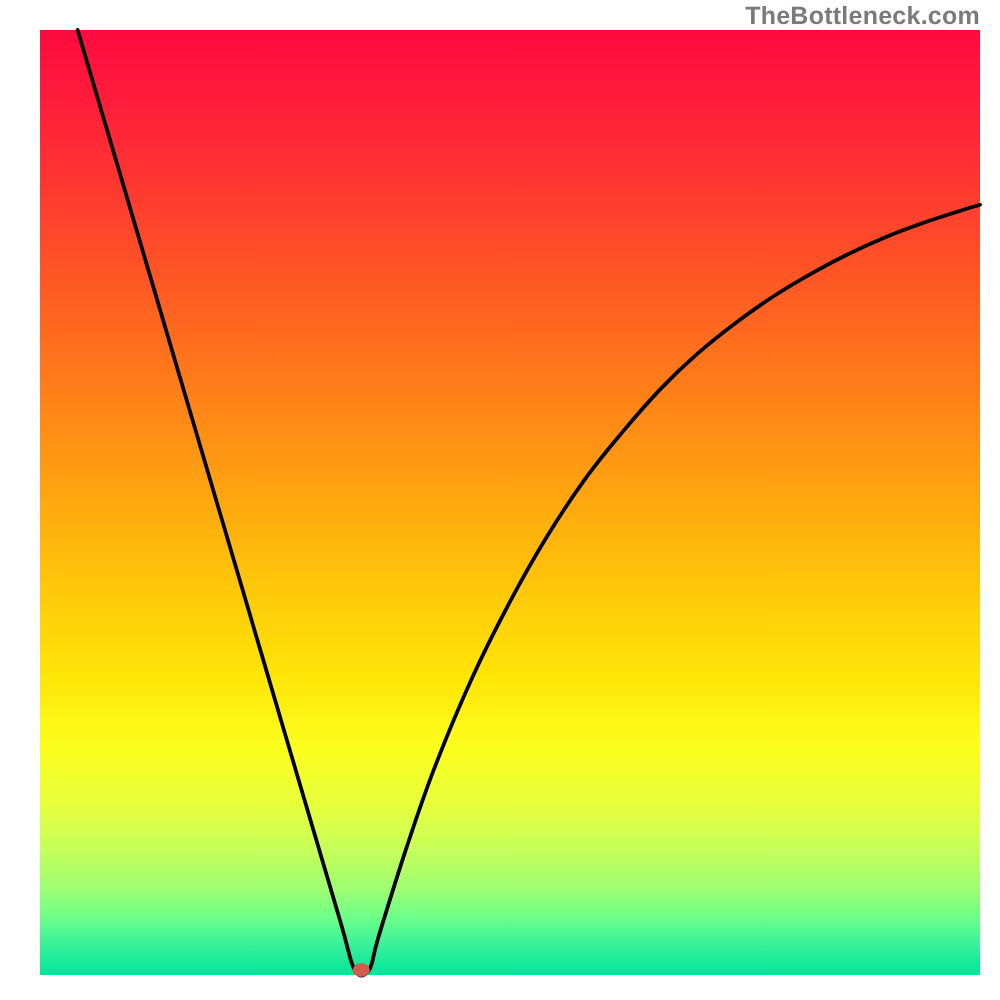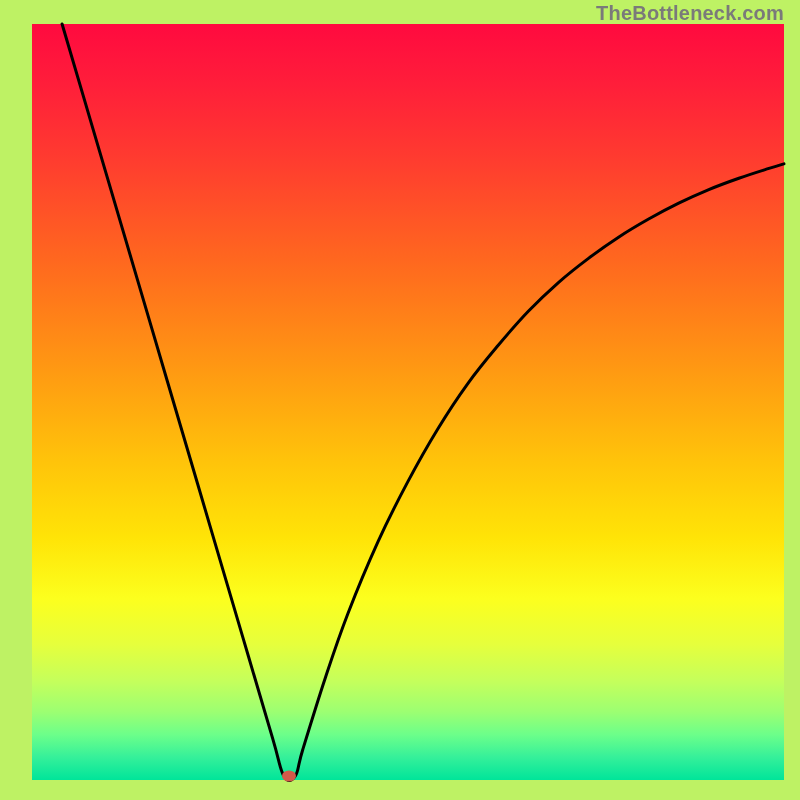--- a/index.html
+++ b/index.html
@@ -9,21 +9,21 @@
     height: 800px;
     background: #000;
     overflow: hidden;
   }
   .frame {
     position: absolute;
     top: 0;
     left: 0;
     width: 800px;
     height: 800px;
-    background: #bef264;
+    background: #ffffff;
   }
   .plot-area {
     position: absolute;
     top: 24px;
     left: 32px;
     width: 752px;
     height: 756px;
     
     background: linear-gradient(to bottom,
       #ff0a3f 0%,

